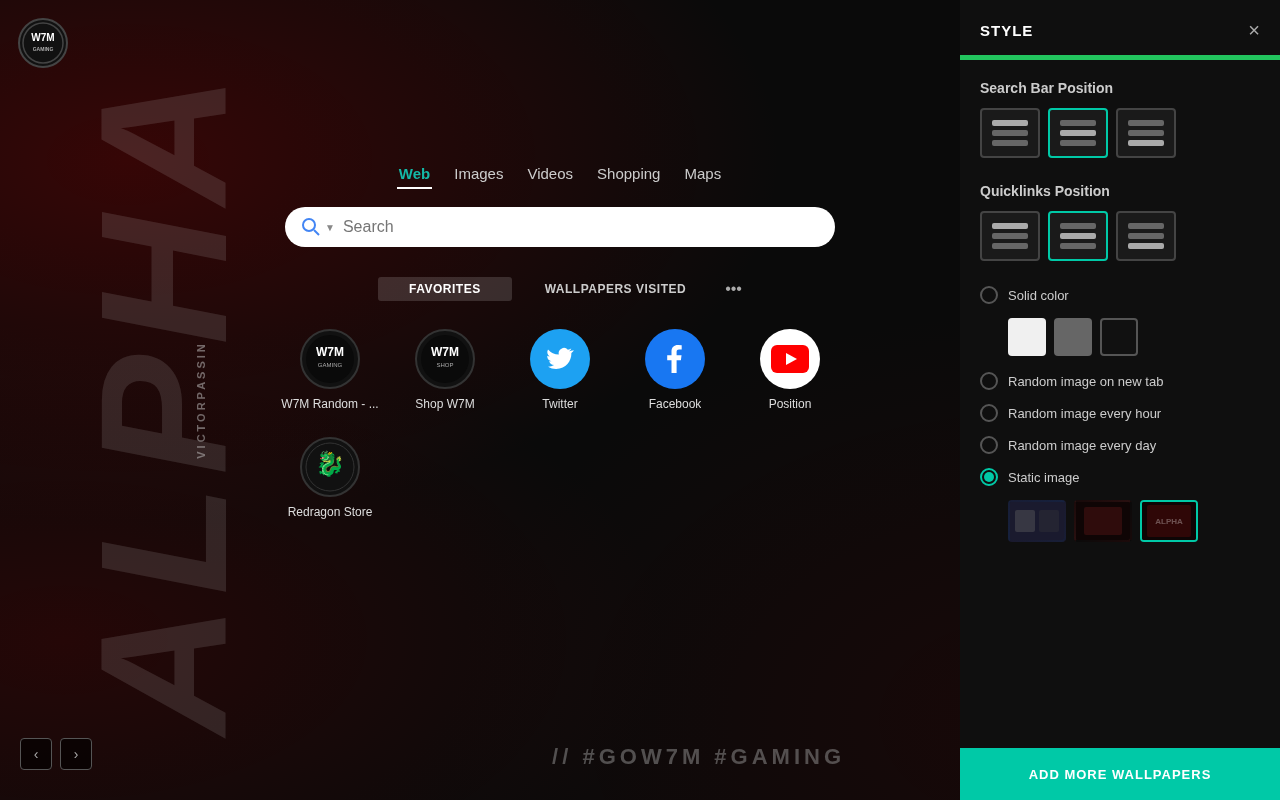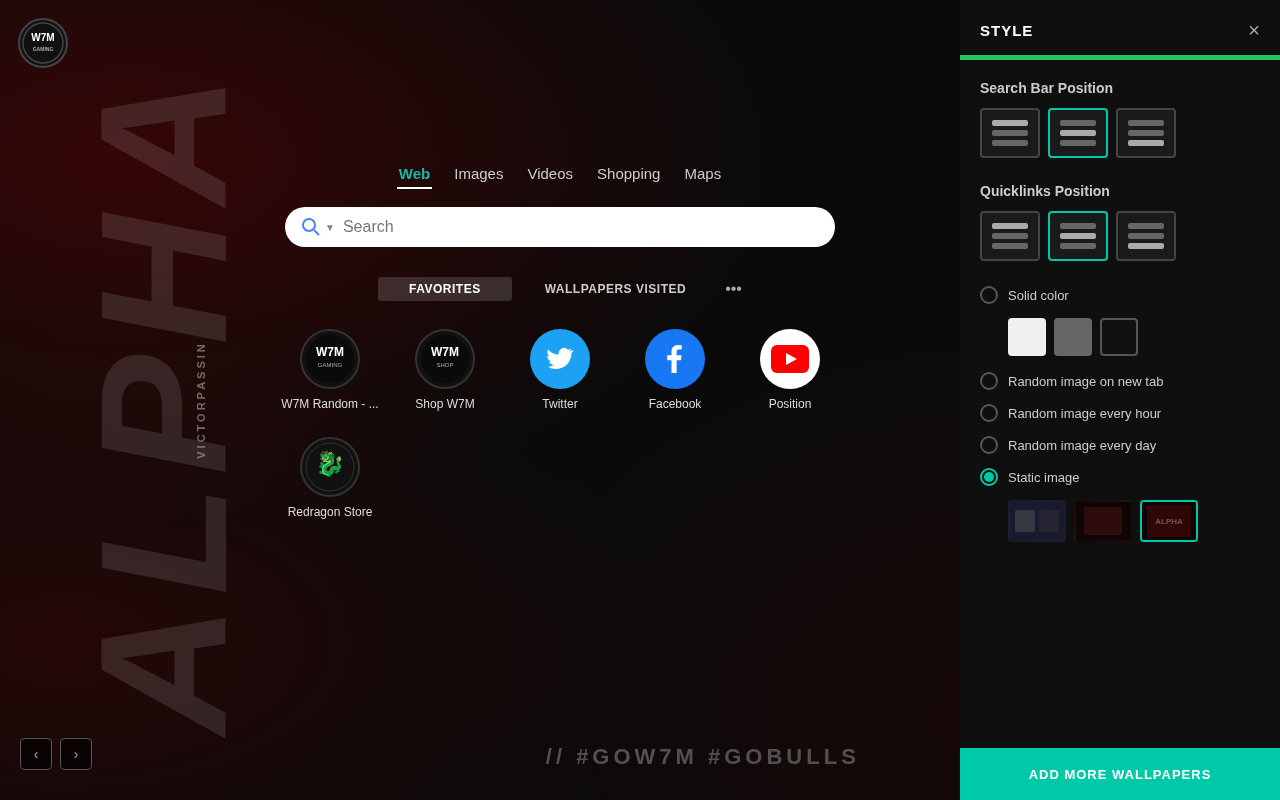--- a/index.html
+++ b/index.html
@@ -496,21 +496,21 @@
 <div class="logo-top-left">
   <div class="logo-circle">
     <svg width="44" height="44" viewBox="0 0 44 44">
       <circle cx="22" cy="22" r="20" fill="#111" stroke="#444" stroke-width="1.5"></circle>
       <text x="22" y="20" text-anchor="middle" fill="white" font-size="10" font-weight="900" font-family="Arial">W7M</text>
       <text x="22" y="30" text-anchor="middle" fill="#aaa" font-size="5" font-family="Arial">GAMING</text>
     </svg>
   </div>
 </div>
 
-<div class="bottom-text">// #GOW7M #GOBULLS</div>
+<div class="bottom-text">// #GOW7M #GAMING</div>
 
 <div class="nav-arrows">
   <div class="nav-arrow">‹</div>
   <div class="nav-arrow">›</div>
 </div>
 
 <div class="main-content">
 
   <div class="tab-nav">
     <a class="tab-item active">Web</a>

